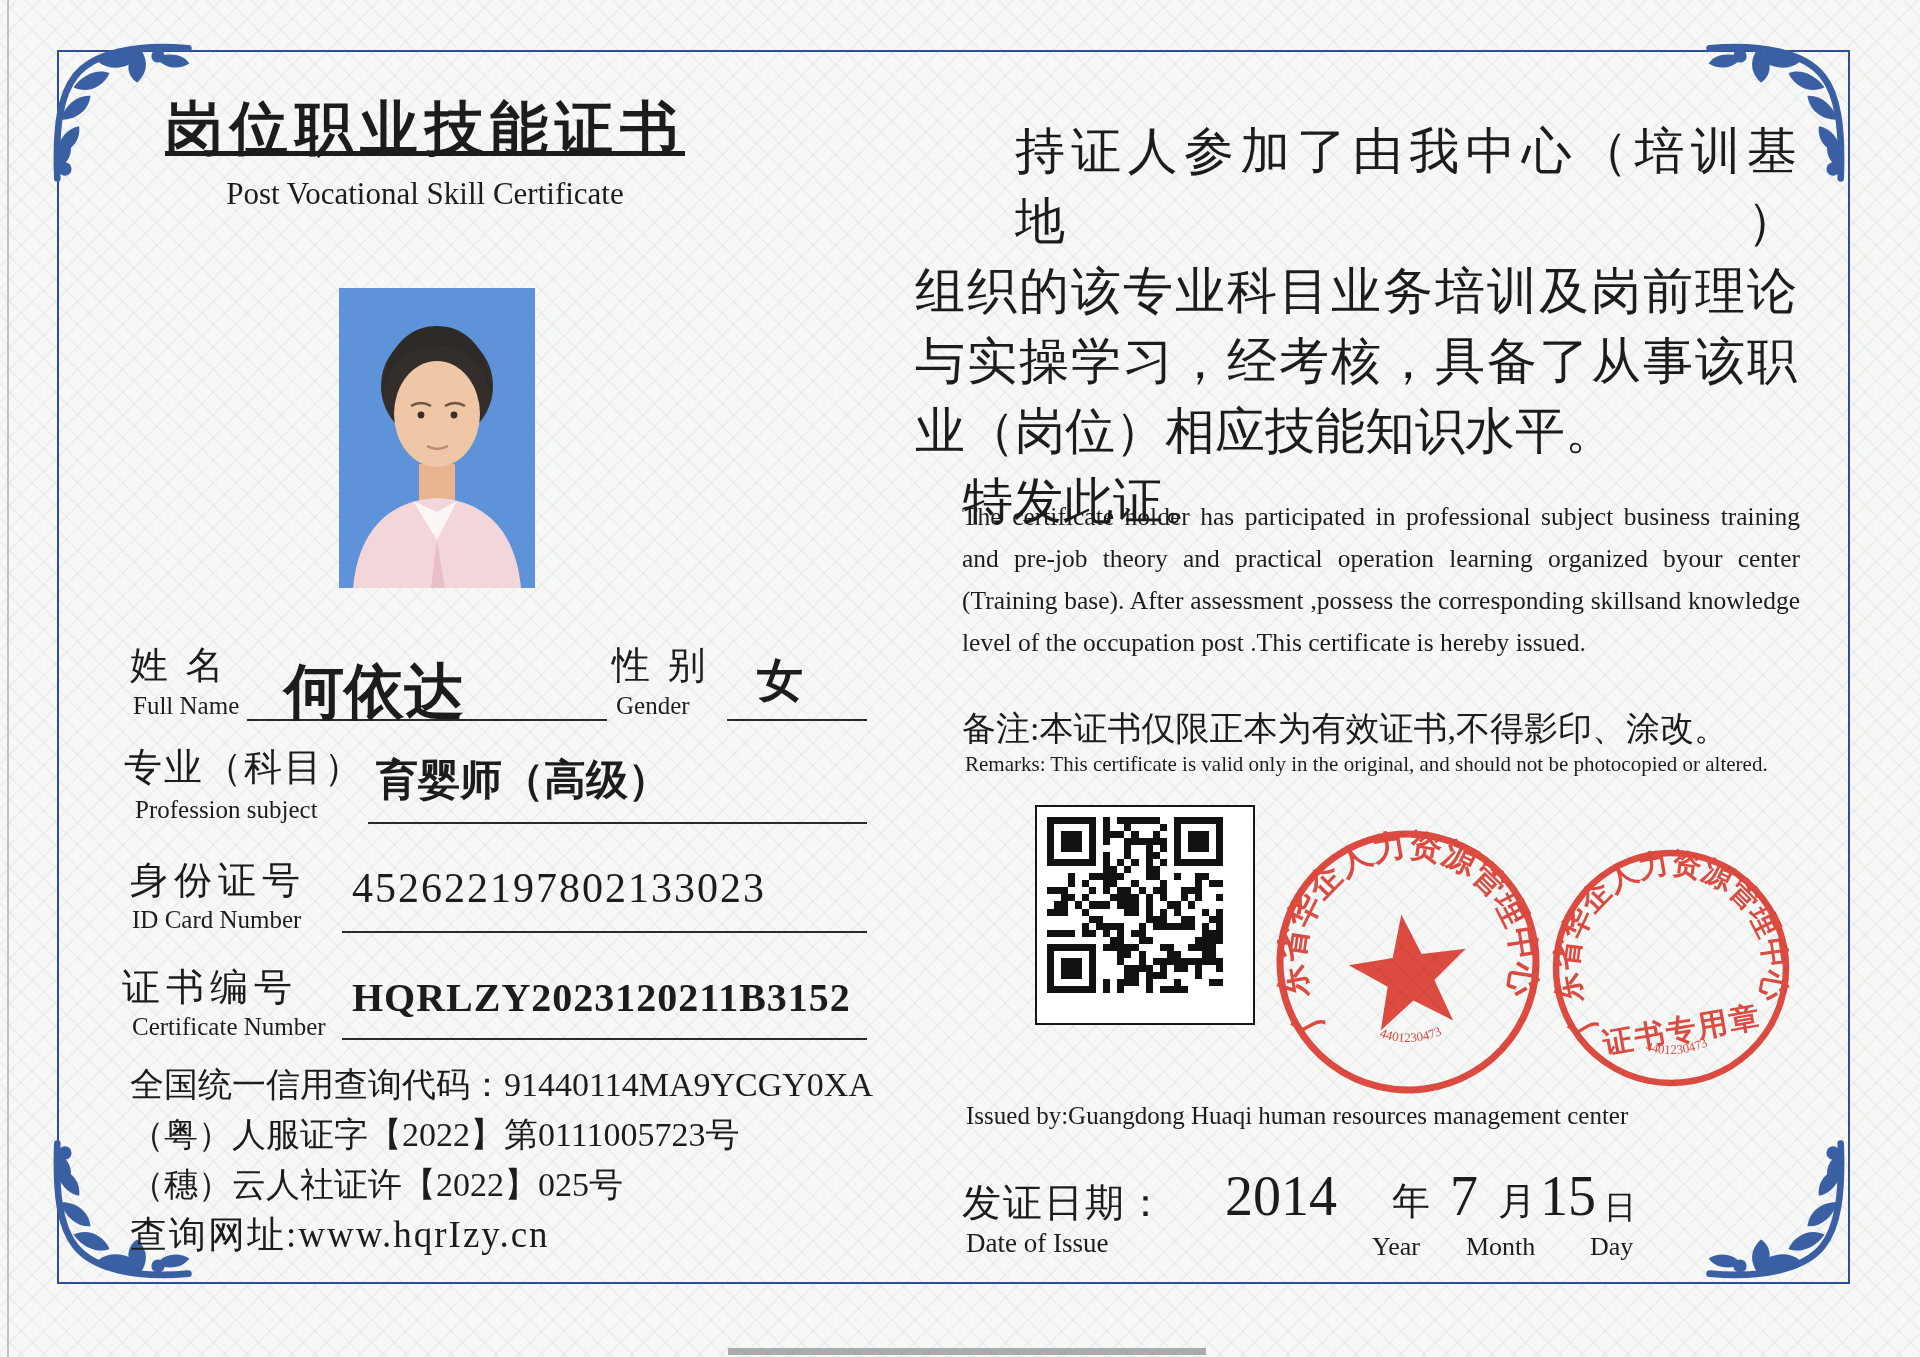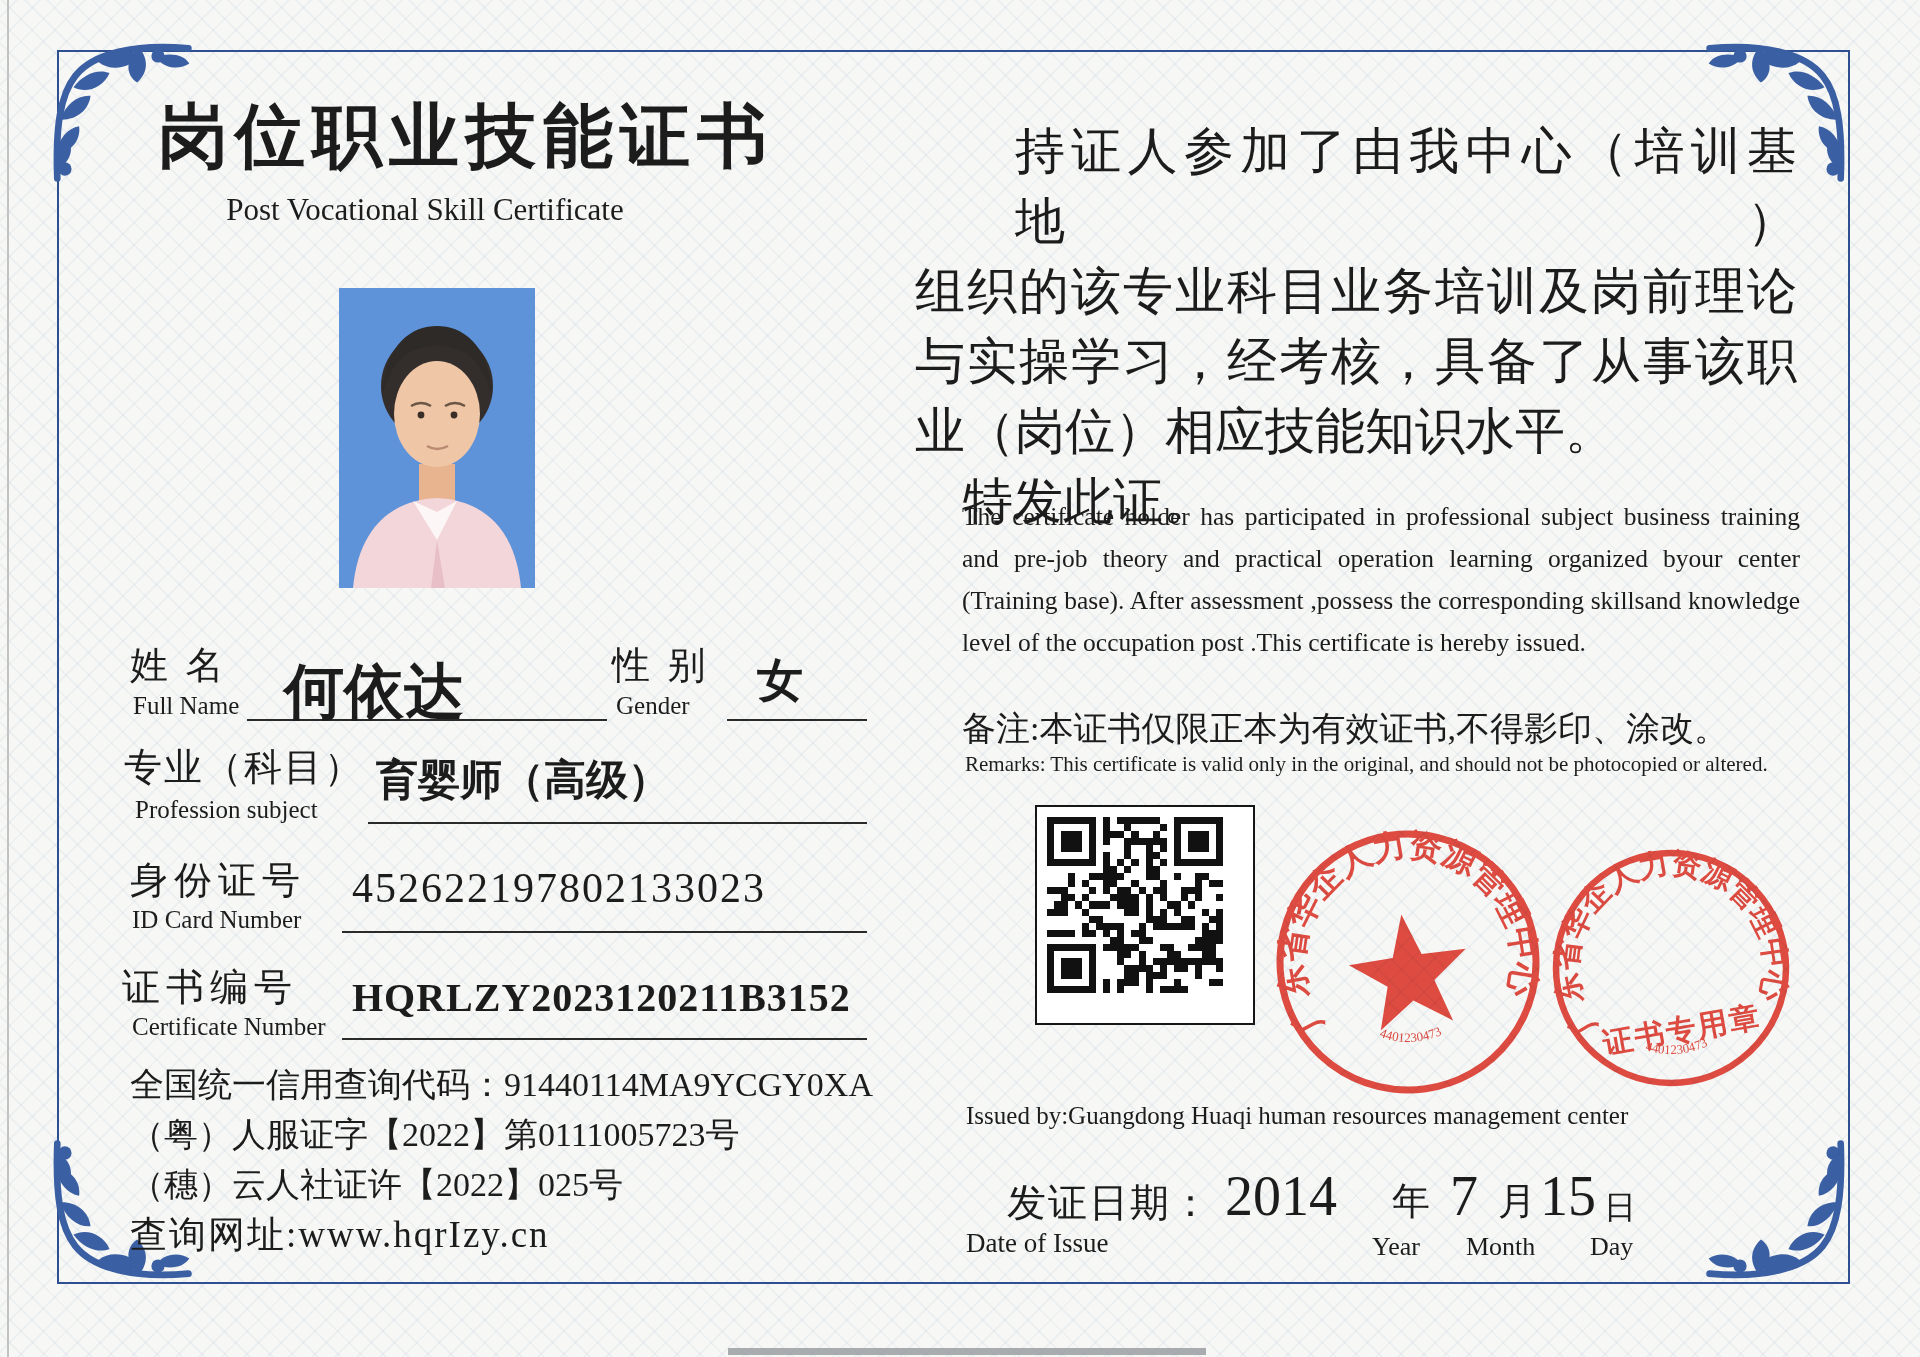--- a/index.html
+++ b/index.html
@@ -15,21 +15,21 @@
   #bottom-bar{left:728px;top:1348px;width:478px;height:7px;background:#8f9397;opacity:.75;}
   
   #border-rect{left:57px;top:50px;width:1789px;height:1230px;border:2px solid #2E5090;}
   .flourish{width:152px;height:152px;}
   .fl-tl{left:44px;top:36px;}
   .fl-tr{left:1702px;top:36px;transform:scaleX(-1);}
   .fl-bl{left:44px;top:1134px;transform:scaleY(-1);}
   .fl-br{left:1702px;top:1134px;transform:scale(-1,-1);}
   
   #title-block{left:158px;top:90px;width:534px;text-align:center;}
-  #title-zh{font-size:70px;font-weight:bold;letter-spacing:7px;white-space:nowrap;}
+  #title-zh{font-size:58px;font-weight:bold;letter-spacing:7px;white-space:nowrap;text-decoration:underline;}
   #title-en{font-size:31px;margin-top:8px;white-space:nowrap;}
   
   #photo{left:339px;top:288px;width:196px;height:300px;}
   
   .lbl-zh{font-size:38px;letter-spacing:4px;white-space:nowrap;}
   .lbl-en{font-size:25px;white-space:nowrap;}
   .fline{border-bottom:2px solid #2a2a2a;height:0;}
   .fval{font-weight:bold;white-space:nowrap;}
   #name-lbl-zh{left:130px;top:640px;}
   #name-lbl-en{left:133px;top:692px;}
@@ -65,21 +65,21 @@
   #remark-zh{left:962px;top:706px;font-size:34px;white-space:nowrap;}
   #remark-en{left:965px;top:752px;font-size:21px;white-space:nowrap;}
   
   #qr-box{left:1035px;top:805px;width:196px;height:196px;background:#fff;border:2px solid #161616;padding:10px;}
   .stamp{mix-blend-mode:multiply;opacity:.9;}
   #stamp-1{left:1272px;top:826px;width:272px;height:272px;transform:rotate(-8deg);}
   #stamp-2{left:1548px;top:845px;width:246px;height:246px;transform:rotate(-10deg);}
   
   #issuer-zh{left:962px;top:1052px;font-size:37px;letter-spacing:1px;white-space:nowrap;}
   #issuer-en{left:966px;top:1102px;font-size:25px;white-space:nowrap;}
-  #date-lbl-zh{left:962px;top:1176px;font-size:39px;letter-spacing:2px;white-space:nowrap;margin-left:45px;}
+  #date-lbl-zh{left:962px;top:1176px;font-size:39px;letter-spacing:2px;white-space:nowrap;}
   #date-lbl-en{left:966px;top:1228px;font-size:27px;white-space:nowrap;}
   .date-num{font-size:56px;white-space:nowrap;}
   .date-unit{font-size:38px;white-space:nowrap;}
   .date-en{font-size:26px;white-space:nowrap;}
   #year-val{left:1225px;top:1164px;}   #year-unit{left:1392px;top:1176px;}  #year-en{left:1372px;top:1232px;}
   #month-val{left:1450px;top:1164px;}  #month-unit{left:1498px;top:1176px;} #month-en{left:1466px;top:1232px;}
   #day-val{left:1540px;top:1164px;}    #day-unit{left:1604px;top:1186px;font-size:32px;} #day-en{left:1590px;top:1232px;}
 </style>
 </head>
 <body>

